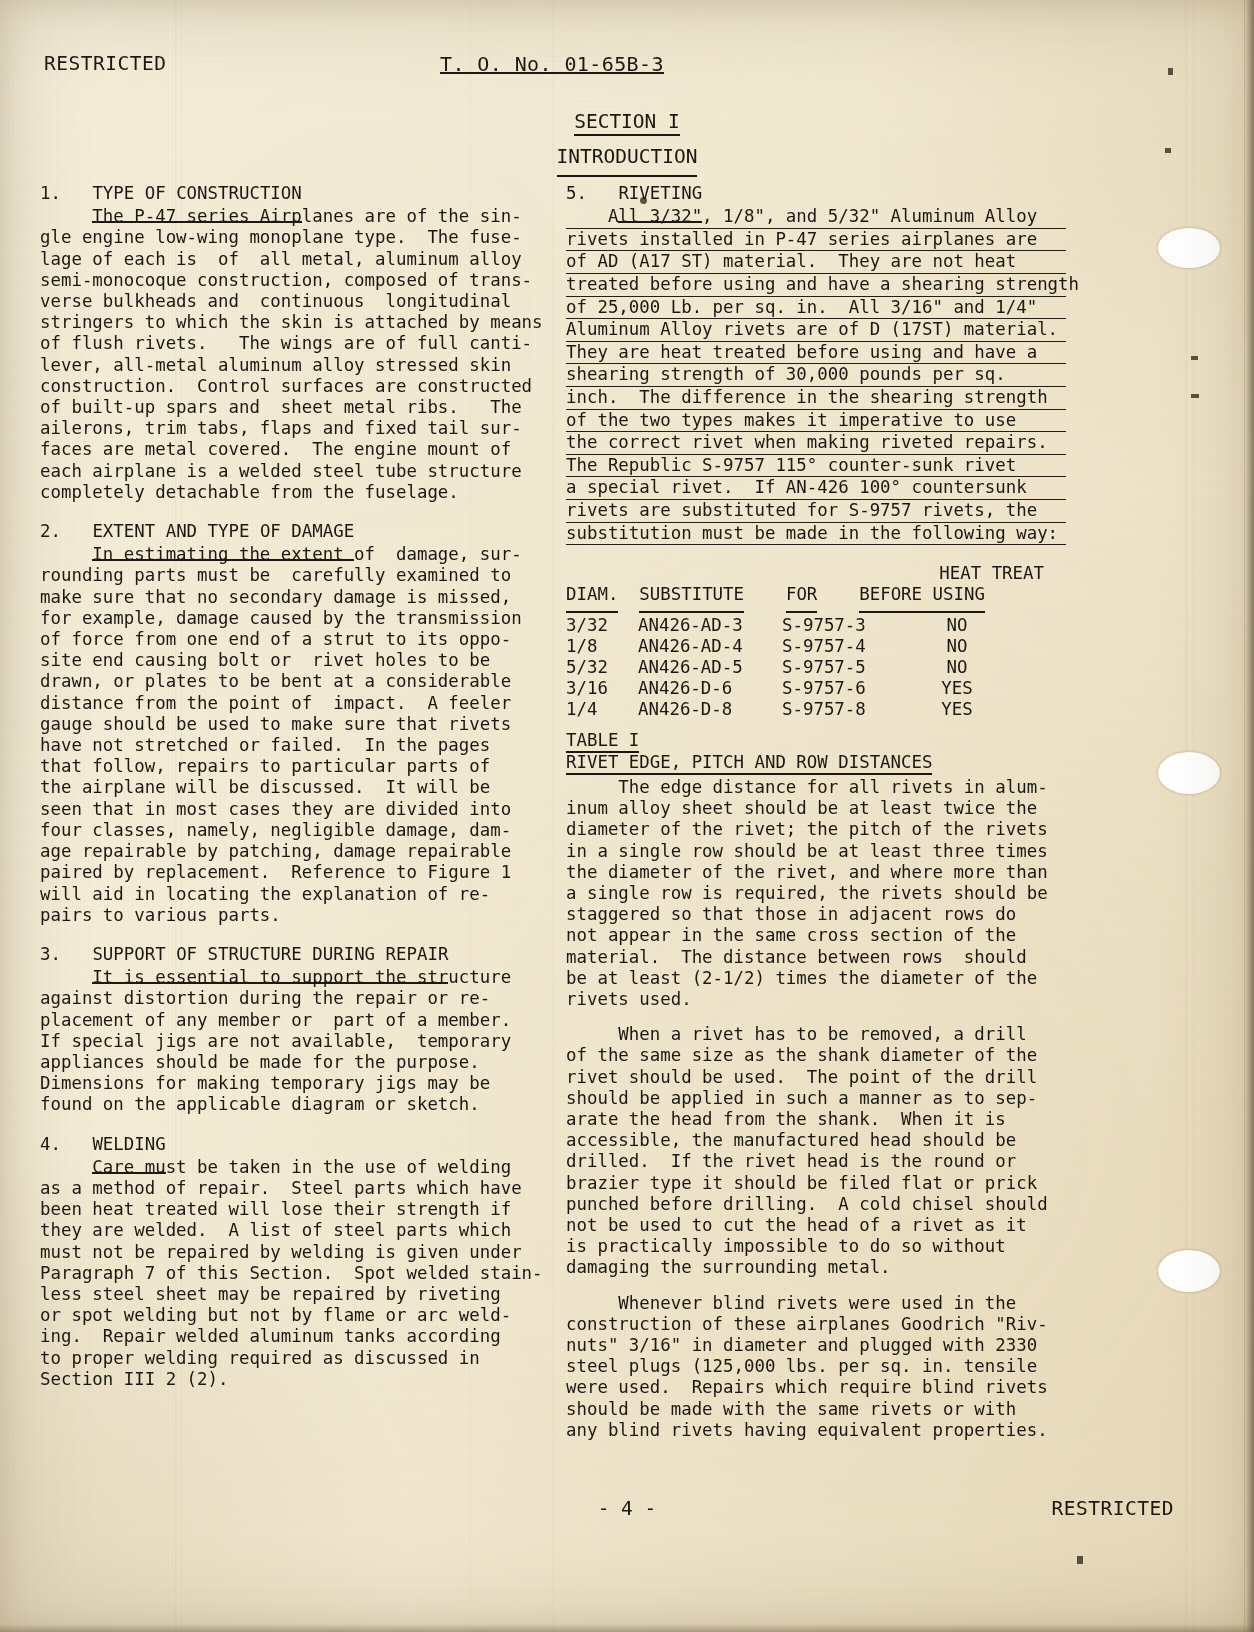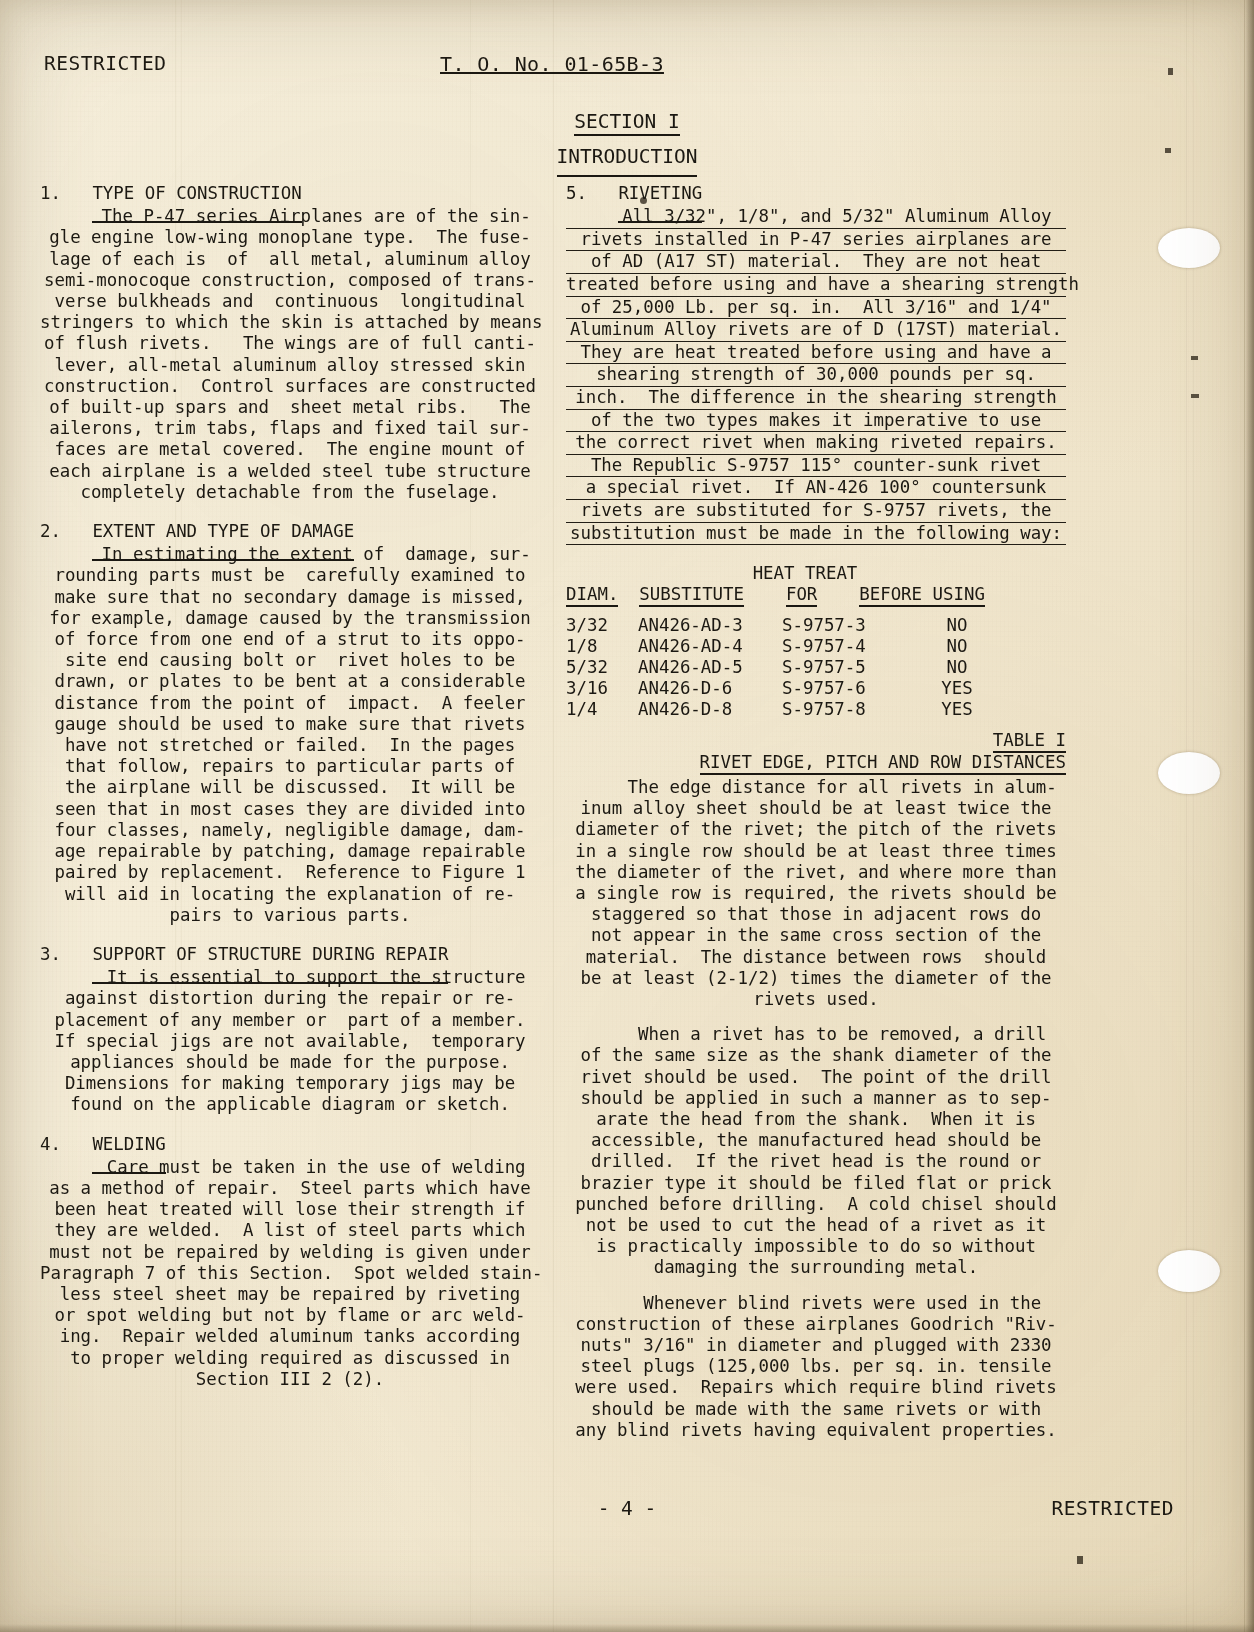--- a/index.html
+++ b/index.html
@@ -143,53 +143,52 @@
     margin-bottom: 2px;
     white-space: pre;
   }
   .heading .num { display: inline-block; }
   .heading .ttl {
     border-bottom: 2px solid #1b1812;
     padding-bottom: 18px;
   }
   .para {
     margin-bottom: 18px;
-    text-align: center;
   }
   .para.tight { margin-bottom: 14px; }
   .para .line { display: block; }
 
   
   .para.underlined .line {
     border-bottom: 1.6px solid #221e16;
     padding-bottom: 0px;
     line-height: 21.6px;
   }
 
   
   .rivet-table {
     margin-top: 10px;
     margin-bottom: 4px;
     font-size: 17.4px;
     line-height: 21.2px;
   }
   .rivet-table .thead-top {
     white-space: pre;
-    text-align: center;
+    text-align: right;
     padding-right: 22px;
   }
   .rivet-table .thead {
     white-space: pre;
     margin-bottom: 9px;
   }
-  .rivet-table .thead span { border-bottom: 2px solid #1b1812; padding-bottom: 1px; }
+  .rivet-table .thead span { border-bottom: 2px solid #1b1812; padding-bottom: 7px; }
   .rivet-table .trow { white-space: pre; }
 
   .table-caption {
-    text-align: right;
+    text-align: left;
     margin-top: 9px;
     font-size: 17.4px;
     line-height: 21.2px;
   }
   .table-caption .u { border-bottom: 2px solid #1b1812; padding-bottom: 1px; }
   .table-caption .cap2 { display:block; margin-top: 1px; }
 
   #footer-page {
     position: absolute;
     top: 1497px;

